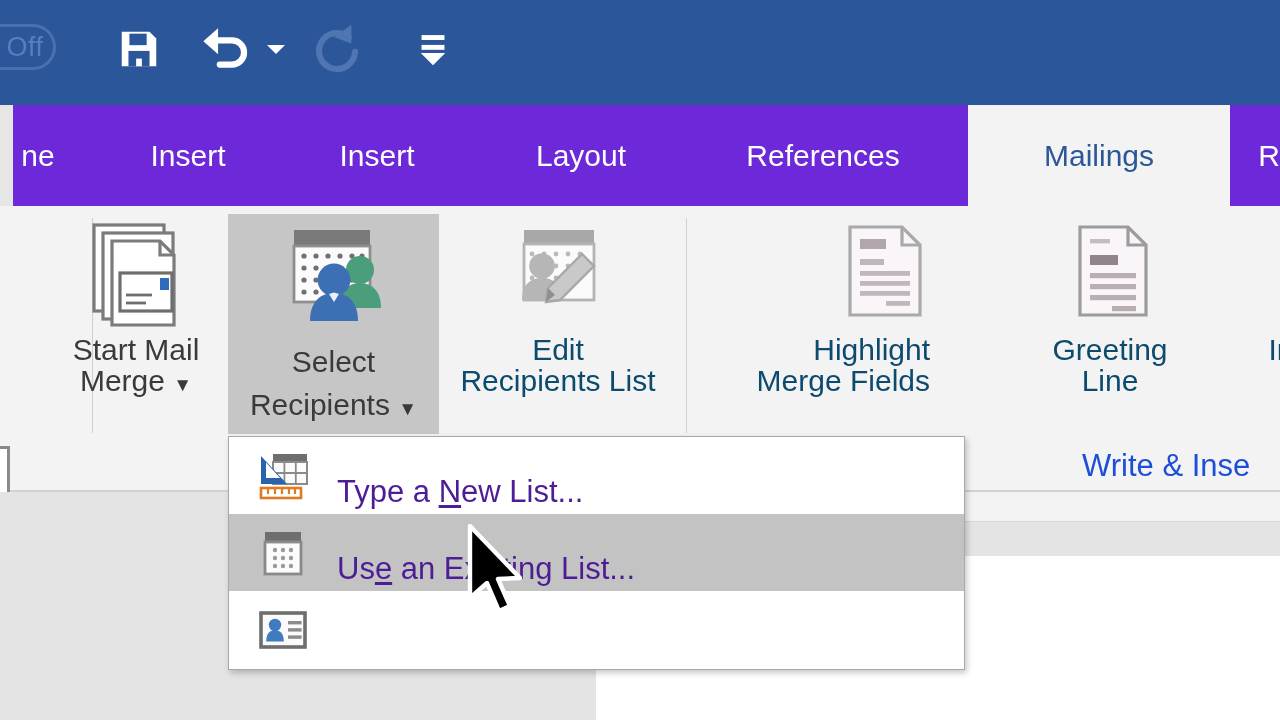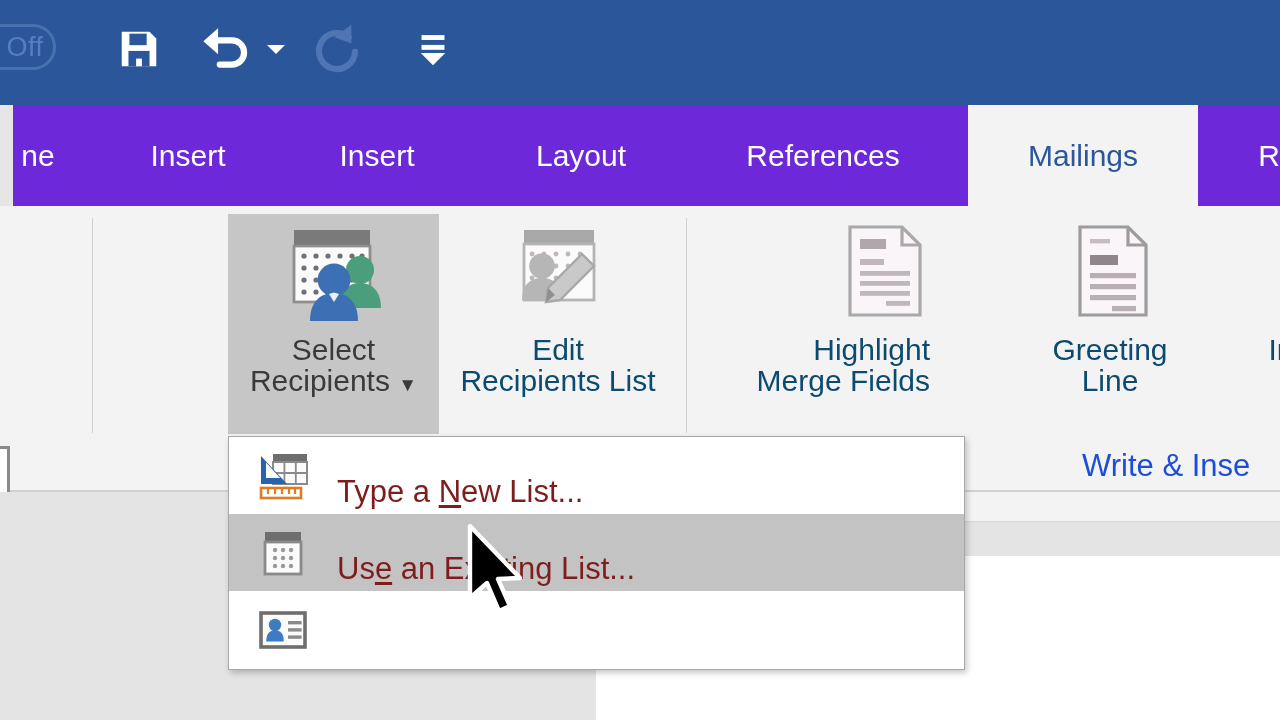--- a/index.html
+++ b/index.html
@@ -113,21 +113,21 @@
     position: relative; height: 77px;
     display: flex; align-items: center;
   }
   .menu-item.hover { background: #c3c3c3; }
   .menu-ico {
     width: 108px; height: 77px;
     display: flex; align-items: center; justify-content: center;
     flex: 0 0 108px;
   }
   .menu-text {
-    font-size: 31px; color: #7f1d1d; white-space: nowrap;
+    font-size: 31px; color: #4c1d95; white-space: nowrap;
     font-family: "Liberation Sans", sans-serif;
     margin-top: 33px;
   }
   .menu-text u { text-decoration: underline; text-underline-offset: 3px; }
 
   
   .cursor { position: absolute; left: 466px; top: 524px; z-index: 50; pointer-events:none; }
 </style>
 </head>
 <body>
@@ -187,39 +187,58 @@
       </div>
     <div class="tab" style="left:292px;width:144px;">
         <span>Insert</span>
       </div>
     <div class="tab" style="left:498px;width:140px;align-items:center;">
         <span>Layout</span>
       </div>
     <div class="tab" style="left:702px;width:216px;">
         <span>References</span>
       </div>
-    <div class="tab active" style="left:955px;width:230px;">
+    <div class="tab active" style="left:955px;width:262px;">
         <span>Mailings</span>
       </div>
     <div class="tab" style="left:1222px;width:100px;">
         <span>Rev</span>
       </div>
   </div>
 
   <div class="ribbon">
 
     <div class="ribbon-sep" style="left:92px;"></div>
     <div class="ribbon-sep" style="left:686px;"></div>
 
     <div class="leftcut-icon"></div>
     <div class="leftcut-s">s</div>
     <div class="leftcut-s2" style="left:52px;"></div>
 
-
-    <div class="rb-btn selected" style="left:228px;width:211px;height:220px;">
+    <div class="rb-btn" style="left:44px;width:184px;">
+      <div class="rb-ico">
+        <svg width="112" height="110" viewBox="0 0 56 55">
+          <rect x="7" y="3" width="35" height="43" fill="#ffffff" stroke="#7b7b7b" stroke-width="1.6"></rect>
+          <rect x="11.5" y="7" width="35" height="43" fill="#ffffff" stroke="#7b7b7b" stroke-width="1.6"></rect>
+          <path d="M16 11 H40 L47 18 V53 H16 Z" fill="#ffffff" stroke="#7b7b7b" stroke-width="1.6"></path>
+          <path d="M40 11 L40 18 L47 18" fill="none" stroke="#7b7b7b" stroke-width="1.6"></path>
+          <rect x="20" y="27" width="26" height="19" fill="#ffffff" stroke="#6e6e6e" stroke-width="1.6"></rect>
+          <rect x="40" y="29.5" width="4.5" height="6" fill="#2f6cc0"></rect>
+          <line x1="23" y1="38" x2="36" y2="38" stroke="#6e6e6e" stroke-width="1.4"></line>
+          <line x1="23" y1="42" x2="33" y2="42" stroke="#6e6e6e" stroke-width="1.4"></line>
+        </svg>
+      </div>
+      <div class="rb-label">Start Mail</div>
+      <div class="rb-label">
+        <span>Merge</span>
+        <span class="rb-caret">▼</span>
+      </div>
+    </div>
+
+    <div class="rb-btn selected" style="left:228px;width:211px;height:220px;gap:12px;">
       <div class="rb-ico">
         <svg width="112" height="112" viewBox="0 0 56 56">
           <rect x="8" y="6" width="38" height="8" fill="#7a7a7a"></rect>
           <rect x="8" y="14" width="38" height="28" fill="#fbfbfb" stroke="#8e8e8e" stroke-width="1.4"></rect>
           <g fill="#6f6f7a">
             <circle cx="13" cy="19" r="1.3"></circle>
               <circle cx="19" cy="19" r="1.3"></circle>
               <circle cx="25" cy="19" r="1.3"></circle>
               <circle cx="31" cy="19" r="1.3"></circle>
               <circle cx="37" cy="19" r="1.3"></circle>

